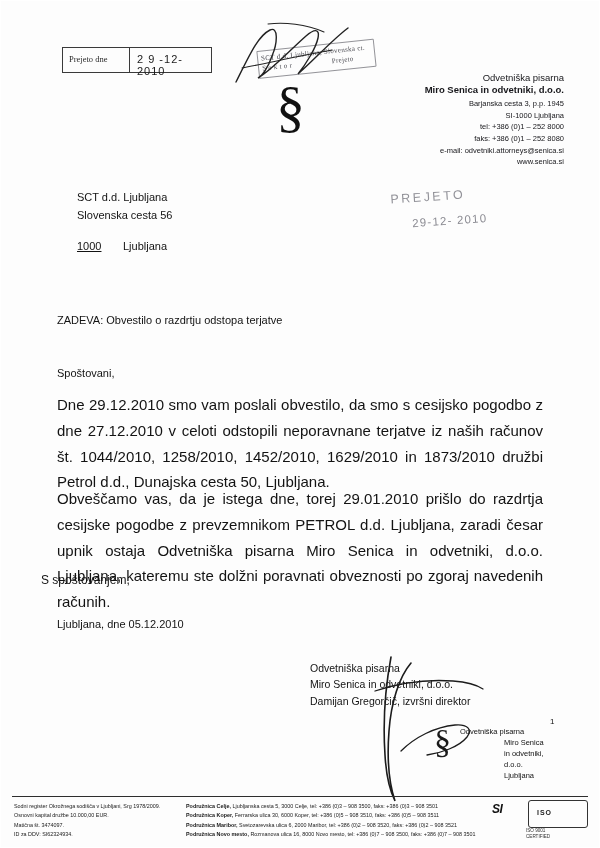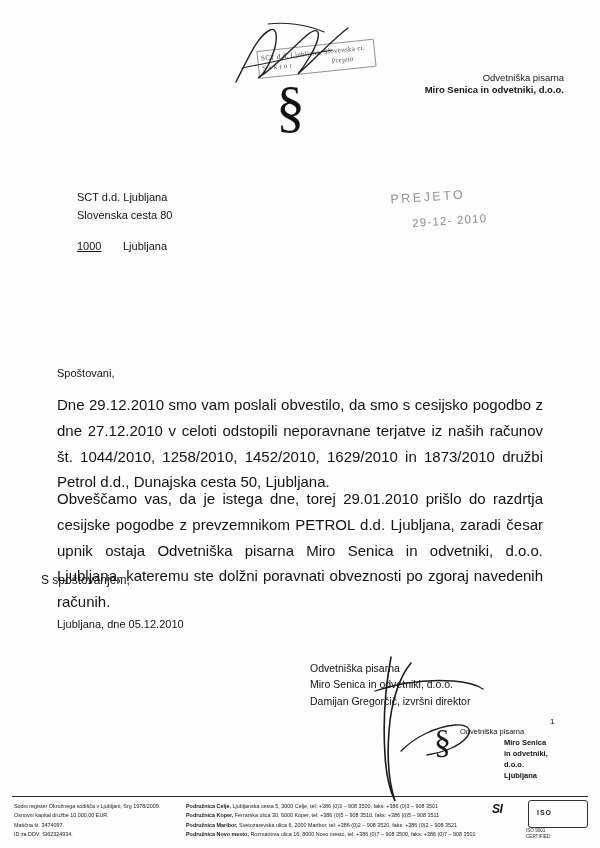--- a/index.html
+++ b/index.html
@@ -227,21 +227,21 @@
     line-height: 1;
   }
   .seal .seal-text {
     position: absolute;
     left: 26px;
     top: 4px;
     font-size: 7.5px;
     line-height: 1.45;
     color: #111;
   }
-  .seal .seal-text .b { font-weight: bold; padding-left: 44px; }
+  .seal .seal-text .b { font-weight: normal; padding-left: 44px; }
   .seal .seal-num {
     position: absolute;
     left: 116px;
     top: -6px;
     font-size: 8px;
     color: #111;
   }
   
   .footer-rule {
     position: absolute;
@@ -316,53 +316,65 @@
     left: 0; top: 0; right: 0; bottom: 0;
     box-shadow: inset 0 0 0 1px #ffffff;
     pointer-events: none;
   }
 </style>
 </head>
 <body>
 
 <div class="page">
 
+  <div class="stamp-box">
+    <div class="divider-v"></div>
+    <div class="stamp-label">Prejeto dne</div>
+    <div class="stamp-date">2 9 -12- 2010</div>
+  </div>
 
   <div class="rubber-top">
     <div class="rt-border"></div>
     <div class="rt-line" style="left:26px; top:26px;">SCT d.d. Ljubljana, Slovenska ct.</div>
     <div class="rt-line" style="left:26px; top:36px;">S e k t o r</div>
     <div class="rt-line" style="left:96px; top:36px;">Prejeto</div>
   </div>
   <svg class="scribble-top" viewBox="0 0 130 70">
     <path d="M8,62 C22,34 30,16 42,10 C50,6 50,22 44,36 C40,48 34,56 30,58 C44,50 62,30 78,16 C86,9 92,8 90,18 C88,28 78,44 70,54 C84,42 104,20 120,8" fill="none" stroke="#222" stroke-width="1.4" stroke-linecap="round"></path>
     <path d="M14,48 C36,44 70,36 104,30" fill="none" stroke="#222" stroke-width="1.1" stroke-linecap="round"></path>
     <path d="M40,4 C56,2 78,4 96,12" fill="none" stroke="#222" stroke-width="1.1" stroke-linecap="round"></path>
   </svg>
 
   <div class="sec-sign">§</div>
 
   <div class="letterhead">
     <div class="lh1">Odvetniška pisarna</div>
     <div class="lh2">Miro Senica in odvetniki, d.o.o.</div>
+    <div class="lh3" style="white-space:pre-line;">Barjanska cesta 3, p.p. 1945
+SI-1000 Ljubljana
+tel: +386 (0)1 – 252 8000
+faks: +386 (0)1 – 252 8080
+e-mail: odvetniki.attorneys@senica.si
+www.senica.si</div>
   </div>
 
   <div class="addressee">
     <div>SCT d.d. Ljubljana</div>
-    <div>Slovenska cesta 80</div>
+    <div>Slovenska cesta 56</div>
     <div class="city-row">
       <span class="zip">1000</span><span>Ljubljana</span>
     </div>
   </div>
 
   <div class="rubber-right">
     <div class="rr-title">PREJETO</div>
     <div class="rr-date">29-12- 2010</div>
   </div>
 
+  <div class="subject">ZADEVA: Obvestilo o razdrtju odstopa terjatve</div>
 
   <div class="salutation">Spoštovani,</div>
   <div class="para" id="para1">Dne 29.12.2010 smo vam poslali obvestilo, da smo s cesijsko pogodbo z dne 27.12.2010 v celoti odstopili neporavnane terjatve iz naših računov št. 1044/2010, 1258/2010, 1452/2010, 1629/2010 in 1873/2010 družbi Petrol d.d., Dunajska cesta 50, Ljubljana.</div>
   <div class="para" id="para2">Obveščamo vas, da je istega dne, torej 29.01.2010 prišlo do razdrtja cesijske pogodbe z prevzemnikom PETROL d.d. Ljubljana, zaradi česar upnik ostaja Odvetniška pisarna Miro Senica in odvetniki, d.o.o. Ljubljana, kateremu ste dolžni poravnati obveznosti po zgoraj navedenih računih.</div>
   <div class="closing">S spoštovanjem,</div>
   <div class="placedate">Ljubljana, dne 05.12.2010</div>
 
   <div class="sigblock">
     <div>Odvetniška pisarna</div>
     <div>Miro Senica in odvetniki, d.o.o.</div>

